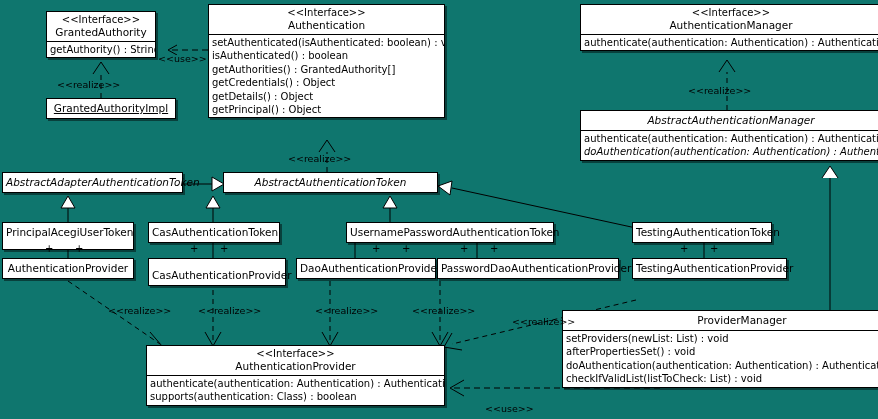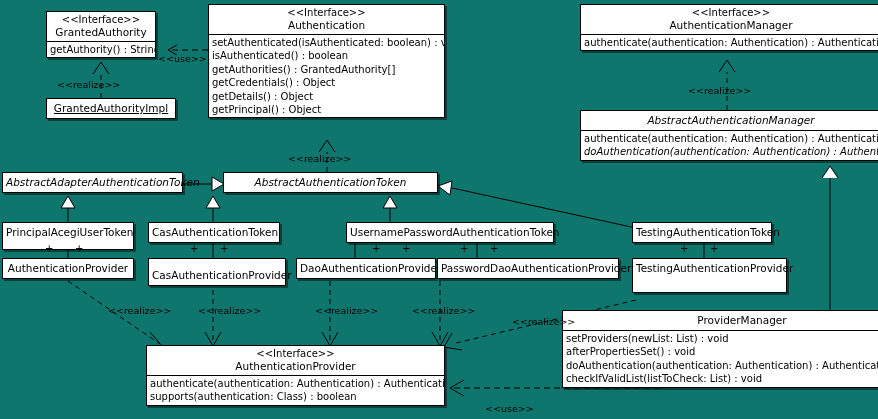--- a/index.html
+++ b/index.html
@@ -281,21 +281,21 @@
     </div>
   </div>
 
   <div class="uml" style="left:437px; top:258px; width:182px;">
     <div class="hdr" style="padding-top:3px;padding-bottom:3px;">
       <span class="cname">PasswordDaoAuthenticationProvider</span>
     </div>
   </div>
 
   <div class="uml" style="left:632px; top:258px; width:155px;">
-    <div class="hdr" style="padding-top:3px;padding-bottom:17px;">
+    <div class="hdr" style="padding-top:3px;padding-bottom:3px;">
       <span class="cname">TestingAuthenticationProvider</span>
     </div>
   </div>
 
   <div class="uml" style="left:146px; top:345px; width:299px;">
     <div class="hdr">
       <span class="stereo">&lt;&lt;Interface&gt;&gt;</span>
       <span class="cname">AuthenticationProvider</span>
     </div>
     <div class="members">

